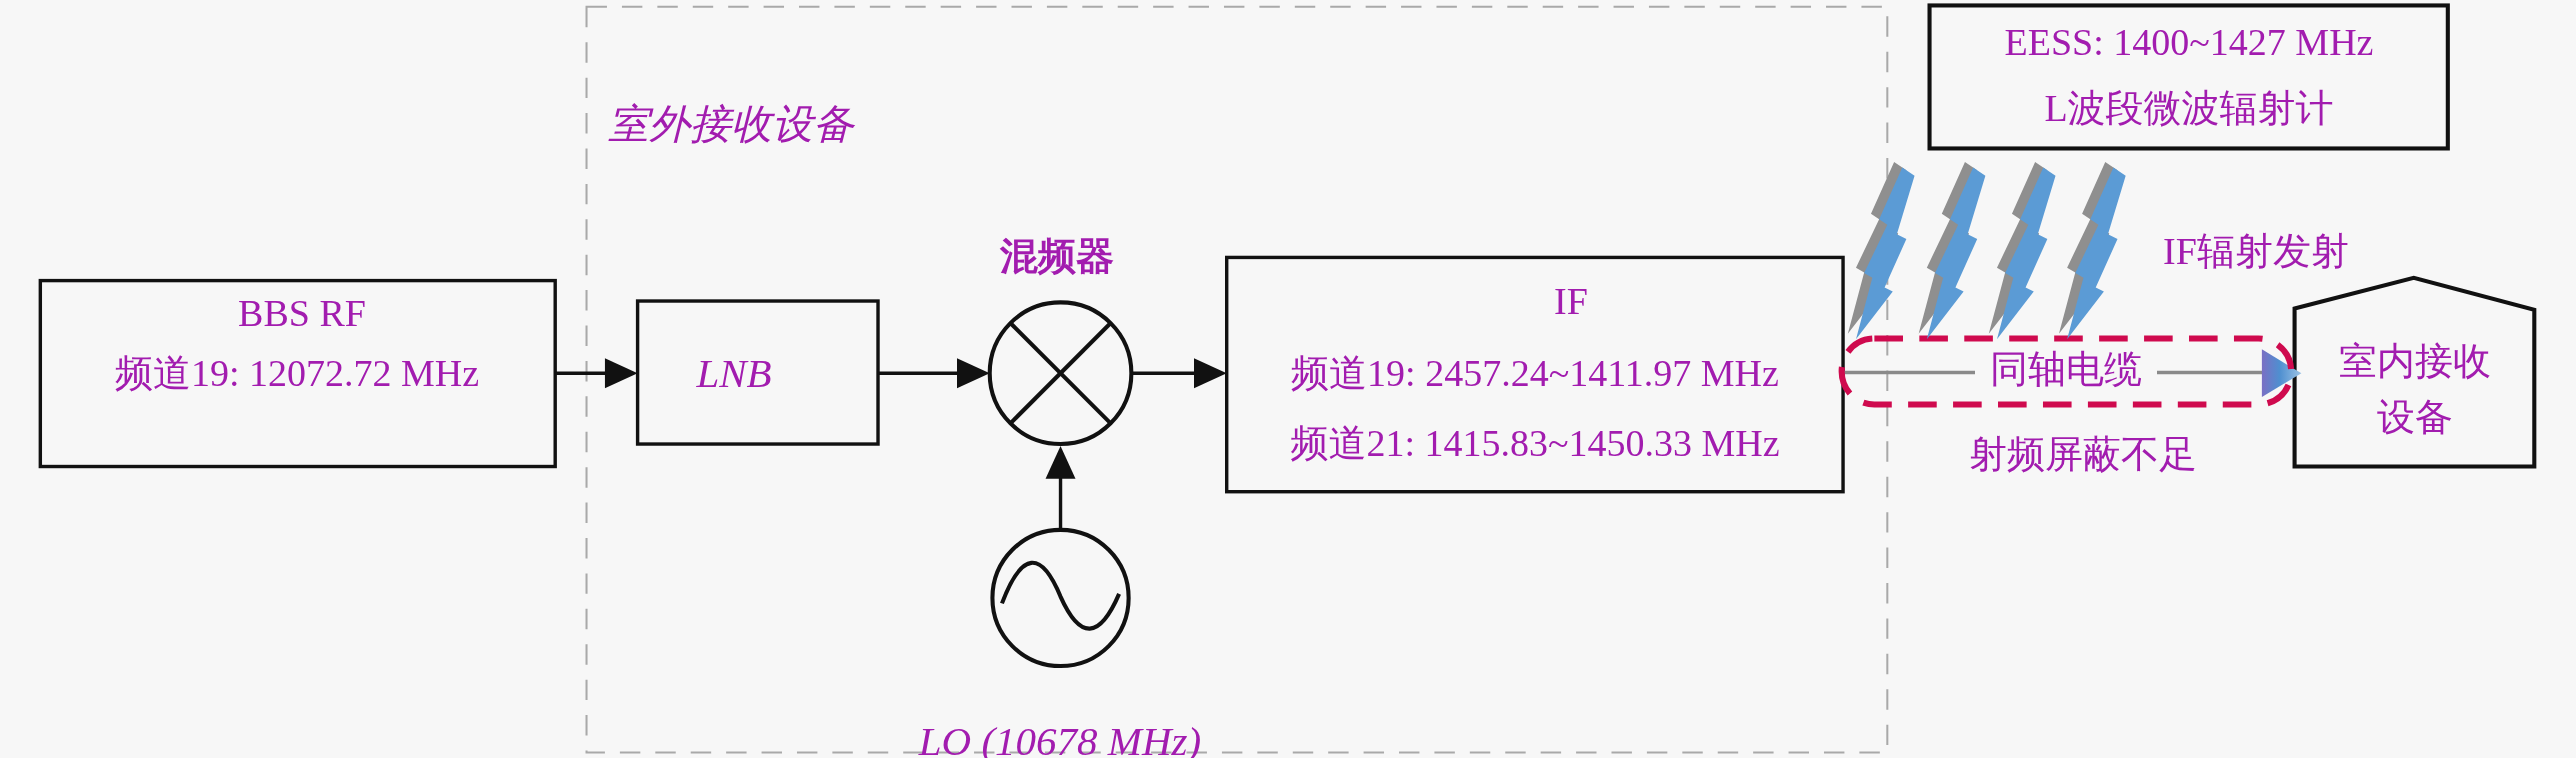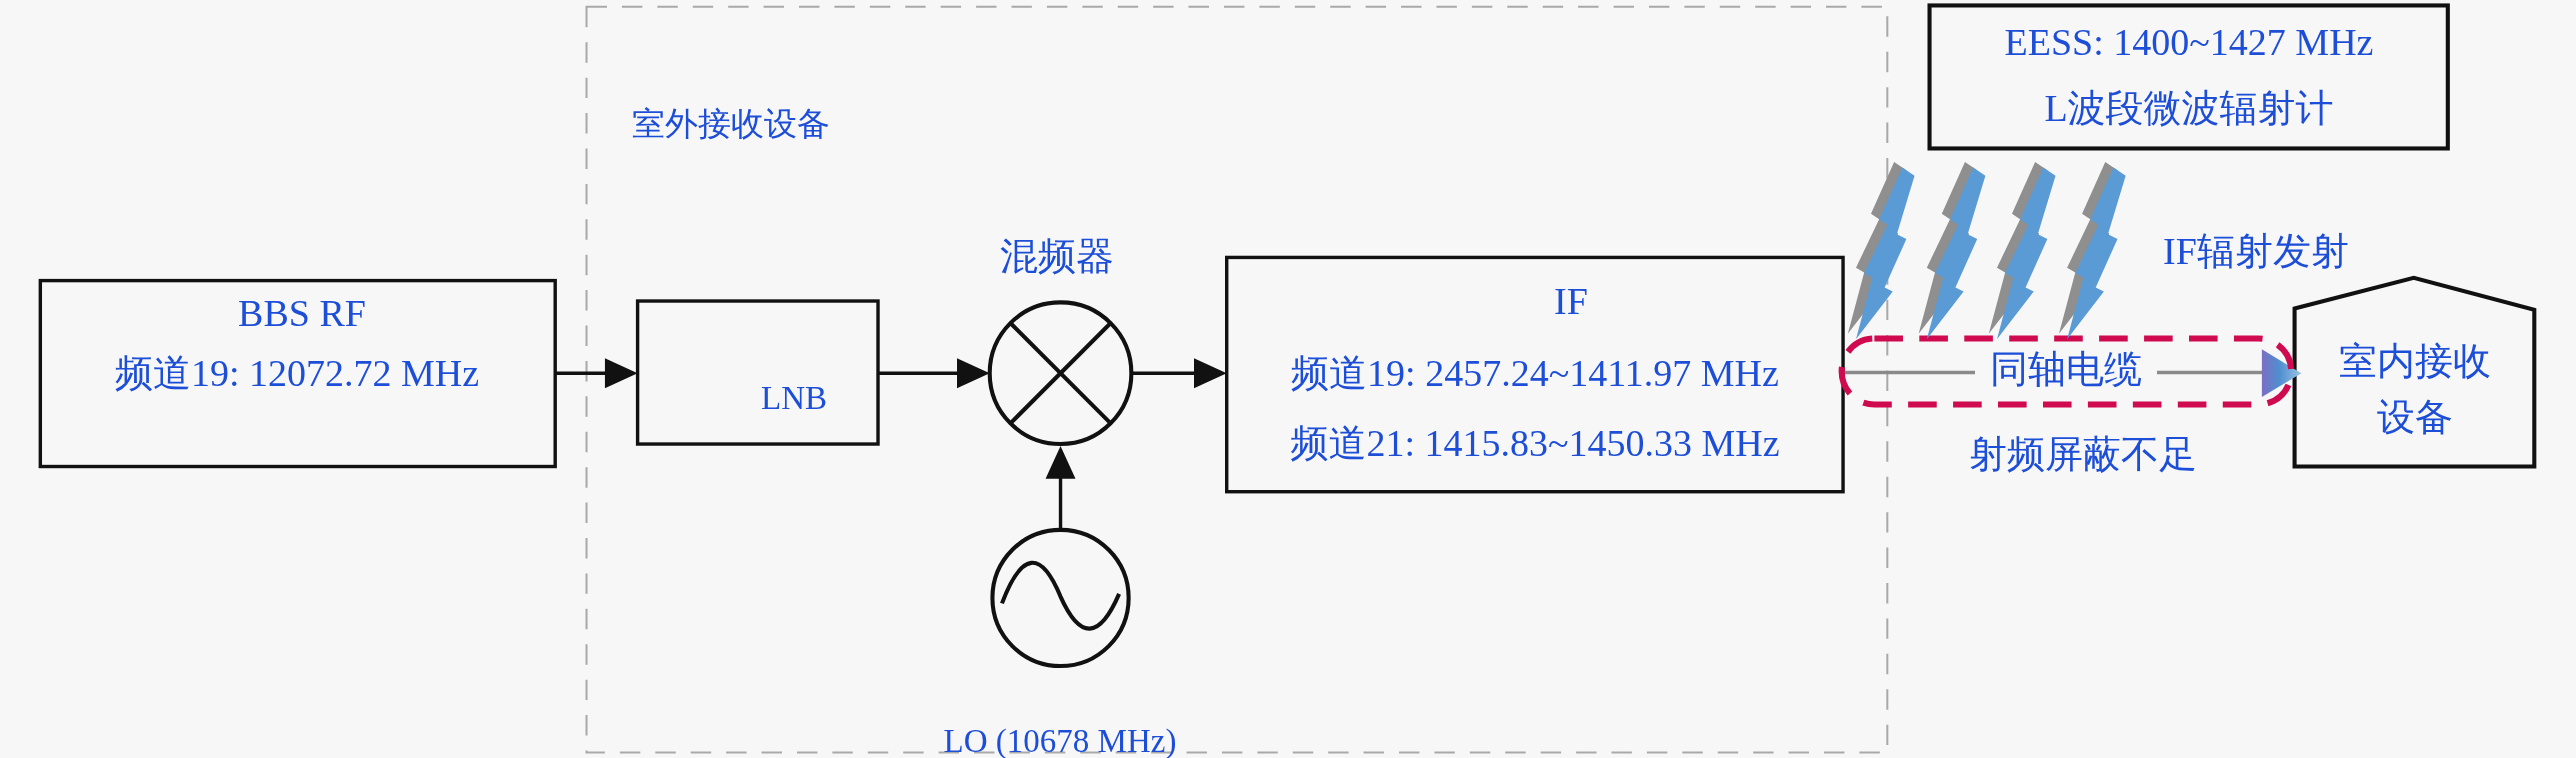--- a/index.html
+++ b/index.html
@@ -11,24 +11,24 @@
     color:#111;
     overflow:hidden;
   }
   svg.layer{position:absolute;left:0;top:0;}
   .lbl{
     position:absolute;
     transform:translate(-50%,-50%);
     white-space:nowrap;
     line-height:1;
     font-size:38px;
-    color:#1d4ed8;
+    color:#a21caf;
     text-align:left;
   }
-  .lbl.big{font-size:33px;}
+  .lbl.big{font-size:41px;font-style:italic;}
   .lbl.coax{background:#f7f7f7;padding:2.7px 15px;}
 </style>
 </head>
 <body>
 
 <div class="canvas">
 
   <svg class="layer" width="2576" height="758" viewBox="0 0 3780 1113">
     <defs>
       <linearGradient id="arrowGrad" x1="0" y1="0" x2="1" y2="0">
@@ -90,23 +90,23 @@
       <polygon transform="translate(-12,-8)" points="72,0 90,12 64,98 78,105 46,176 58,182 4,252 28,162 16,155 50,84 38,76" fill="#8f8f8f"></polygon>
       <polygon points="72,0 90,12 64,98 78,105 46,176 58,182 4,252 28,162 16,155 50,84 38,76" fill="#5b9bd5"></polygon>
     </g>
   </svg>
 
   <div class="lbl big" style="left:731px;top:124px;">室外接收设备</div>
 
   <div class="lbl" style="left:302px;top:313px;">BBS RF</div>
   <div class="lbl" style="left:297px;top:373px;">频道19: 12072.72 MHz</div>
 
-  <div class="lbl big" style="left:794px;top:373px;margin-top:25px;">LNB</div>
+  <div class="lbl big" style="left:734px;top:373px;">LNB</div>
 
-  <div class="lbl" style="left:1057px;top:256px;">混频器</div>
+  <div class="lbl" style="left:1057px;top:256px;font-weight:bold;">混频器</div>
 
   <div class="lbl big" style="left:1060px;top:703px;margin-top:38px;">LO (10678 MHz)</div>
 
   <div class="lbl" style="left:1535px;top:301px;margin-left:36px;">IF</div>
   <div class="lbl" style="left:1535px;top:373px;">频道19: 2457.24~1411.97 MHz</div>
   <div class="lbl" style="left:1535px;top:443px;">频道21: 1415.83~1450.33 MHz</div>
 
   <div class="lbl" style="left:2189px;top:42px;">EESS: 1400~1427 MHz</div>
   <div class="lbl" style="left:2189px;top:108px;">L波段微波辐射计</div>
 

